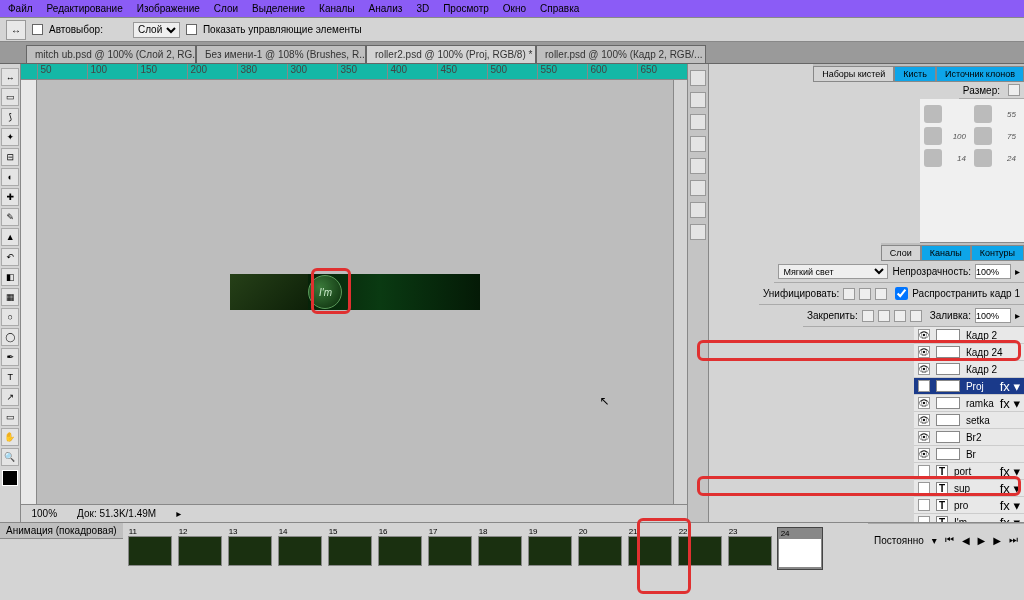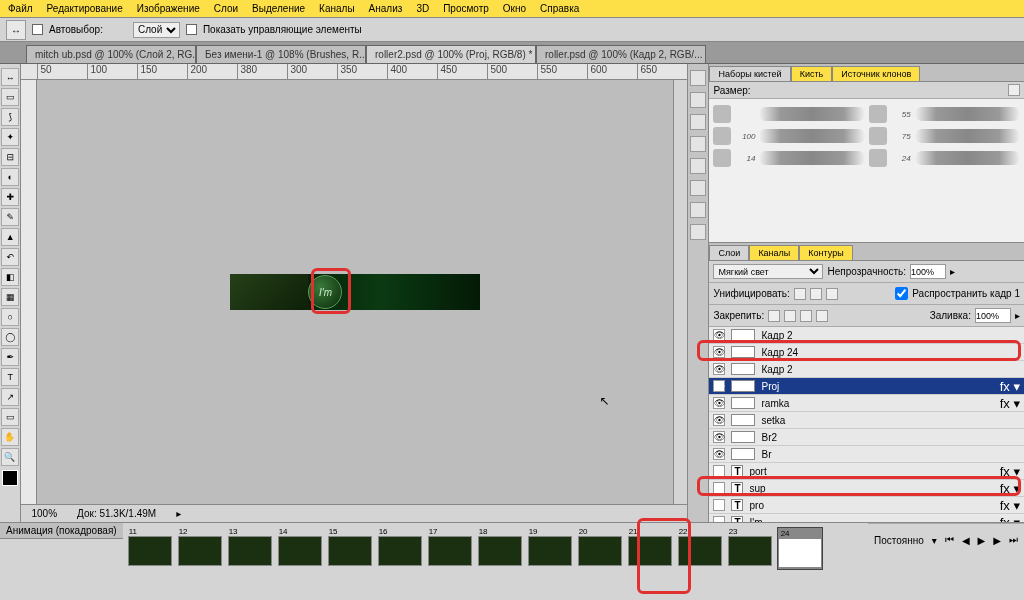--- a/index.html
+++ b/index.html
@@ -1,46 +1,46 @@
 <!DOCTYPE html>
 <html><head>
 <meta charset="utf-8">
 <style>
 * { margin: 0; padding: 0; box-sizing: border-box; font-family: Tahoma, Arial, sans-serif; font-size: 10px; }
 body { background: #d4d4d4; width: 1024px; height: 600px; overflow: hidden; position: relative; }
-.menubar { background: #fde047; height: 18px; display: flex; align-items: center; padding: 0 8px; gap: 14px; border-bottom: 1px solid #888; }
+.menubar { background: #8b5cf6; height: 18px; display: flex; align-items: center; padding: 0 8px; gap: 14px; border-bottom: 1px solid #888; }
 .menubar span { cursor: default; }
 .options-bar { background: #d4d4d4; height: 24px; display: flex; align-items: center; padding: 0 6px; gap: 6px; border-bottom: 1px solid #888; }
 .options-bar .icon-box { width: 20px; height: 20px; background: #e8e8e8; border: 1px solid #999; display: flex; align-items: center; justify-content: center; }
 .options-bar .check { width: 11px; height: 11px; border: 1px solid #666; background: #fff; }
 .options-bar select { font-size: 10px; height: 16px; border: 1px solid #999; margin-left: 24px; }
 .tabs { background: #9a9a9a; height: 22px; display: flex; align-items: flex-end; padding: 0 26px; gap: 0; border-bottom: 1px solid #666; }
 .tab { background: #bfbfbf; padding: 3px 8px; border: 1px solid #666; border-bottom: none; display: flex; align-items: center; gap: 4px; max-width: 170px; overflow: hidden; white-space: nowrap; font-size: 9px; color: #333; }
 .tab.active { background: #d4d4d4; }
 .workspace { display: flex; height: 458px; }
 .tools-left { width: 24px; background: #d4d4d4; border-right: 1px solid #888; display: flex; flex-direction: column; align-items: center; gap: 2px; padding: 4px 0; }
 .tools-left .tool { width: 18px; height: 18px; background: #e4e4e4; border: 1px solid #aaa; font-size: 9px; display: flex; align-items: center; justify-content: center; }
 .tools-left .swatch { width: 16px; height: 16px; background: #000; border: 1px solid #fff; margin-top: 2px; }
 .canvas-area { flex: 1; display: flex; flex-direction: column; background: #bdbdbd; position: relative; }
-.ruler-h { height: 16px; background: #e5e5e5; border-bottom: 1px solid #888; display: flex; font-size: 8px; color: #444; overflow: hidden; padding-left: 16px; }
+.ruler-h { height: 16px; background: #14b8a6; border-bottom: 1px solid #888; display: flex; font-size: 8px; color: #444; overflow: hidden; padding-left: 16px; }
 .ruler-h span { width: 50px; border-left: 1px solid #888; padding-left: 2px; }
 .canvas-inner { flex: 1; display: flex; }
 .ruler-v { width: 16px; background: #e8e8e8; border-right: 1px solid #888; }
 .canvas-viewport { flex: 1; background: #bdbdbd; position: relative; display: flex; align-items: center; justify-content: center; }
 .banner { width: 250px; height: 36px; background: linear-gradient(90deg, #1a3010 0%, #0a1505 15%, #062208 30%, #0a3a12 60%, #041a06 100%); display: flex; align-items: center; position: relative; }
 .banner .veg { width: 78px; height: 36px; background: linear-gradient(135deg,#264018,#0d2008); }
 .banner .orb { width: 34px; height: 34px; border-radius: 50%; background: radial-gradient(circle at 35% 35%, #3a7a3a, #0a2a0a); border: 1px solid #5a9a5a; display: flex; align-items: center; justify-content: center; color: #c8e8c8; font-size: 11px; font-style: italic; position: absolute; left: 78px; }
 .red-box { position: absolute; border: 3px solid #e03030; border-radius: 6px; pointer-events: none; }
 .status-left { height: 18px; background: #d4d4d4; border-top: 1px solid #888; display: flex; align-items: center; gap: 20px; padding: 0 10px; font-size: 9px; }
 .scroll-stub { width: 14px; background: #d4d4d4; border-left: 1px solid #888; }
 .dock-right-icons { width: 22px; background: #c4c4c4; border-left: 1px solid #888; display: flex; flex-direction: column; gap: 6px; padding: 6px 2px; }
 .dock-right-icons .ico { width: 16px; height: 16px; background: #e4e4e4; border: 1px solid #999; }
-.panels { width: 354px; background: #d4d4d4; border-left: 1px solid #888; display: flex; flex-direction: column; }
+.panels { width: 354px; background: #d4d4d4; border-left: 1px solid #888; display: flex; flex-direction: column; align-items: flex-end; }
 .panel-tabs { display: flex; background: #bfbfbf; border-bottom: 1px solid #888; height: 18px; align-items: flex-end; }
-.panel-tabs .ptab { padding: 2px 8px; border: 1px solid #888; border-bottom: none; background: #fde047; font-size: 9px; }
+.panel-tabs .ptab { padding: 2px 8px; border: 1px solid #888; border-bottom: none; background: #0ea5e9; font-size: 9px; }
 .panel-tabs .ptab.active { background: #d4d4d4; }
 .brush-panel { height: 144px; background: #f0f0f0; overflow-y: auto; border-bottom: 1px solid #888; padding: 4px; }
 .brush-row { display: flex; align-items: center; gap: 4px; height: 22px; }
 .brush-stroke { flex: 1; height: 14px; background: linear-gradient(90deg, transparent, #999 20%, #888 50%, #999 80%, transparent); border-radius: 7px; }
 .brush-tip { width: 18px; height: 18px; background: #bbb; border-radius: 3px; display: flex; align-items: center; justify-content: center; font-size: 8px; }
 .brush-num { width: 20px; font-size: 8px; color: #555; text-align: right; font-style: italic; }
 .layers-opts { display: flex; align-items: center; gap: 4px; padding: 3px 4px; border-bottom: 1px solid #aaa; font-size: 9px; }
 .layers-opts select, .layers-opts input { font-size: 9px; height: 15px; border: 1px solid #999; }
 .layer-row { display: flex; align-items: center; height: 17px; border-bottom: 1px solid #ccc; padding: 0 4px; gap: 6px; font-size: 9px; background: #e8e8e8; }
 .layer-row.sel { background: #1a3a8a; color: #fff; }

